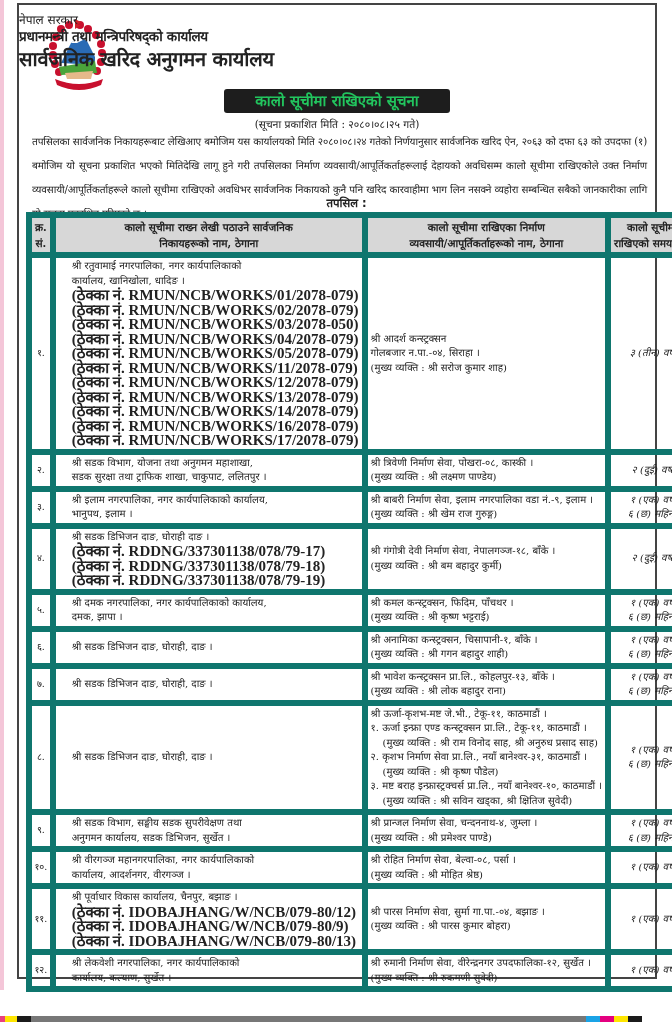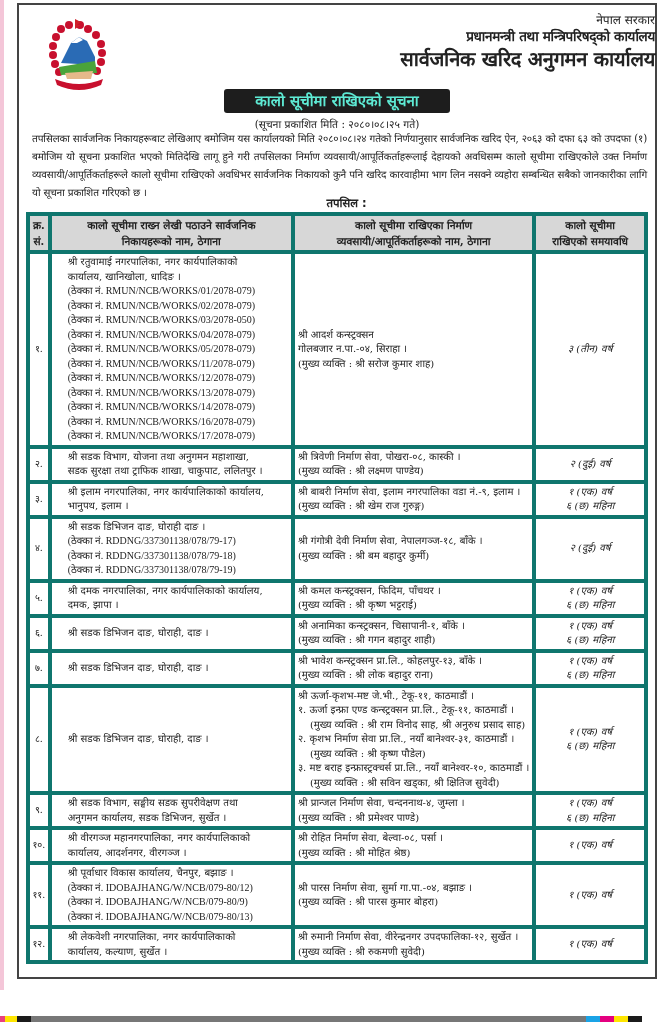--- a/index.html
+++ b/index.html
@@ -2,41 +2,41 @@
 <html><head>
 <meta charset="utf-8">
 <style>
   html, body { margin:0; padding:0; background:#ffffff; }
   body { width:672px; height:1024px; position:relative; overflow:hidden;
          font-family:"DejaVu Serif", serif; color:#222; }
   .pink-edge { position:absolute; left:0; top:0; width:4px; height:990px; background:#f4c6d8; }
   .frame { position:absolute; left:17px; top:3px; width:640px; height:976px;
            border:2px solid #444; box-sizing:border-box; background:#fff; }
   .logo { position:absolute; left:28px; top:12px; width:64px; height:80px; }
-  .hdr { position:absolute; left:0; right:0; text-align:right;padding-left:36px; }
+  .hdr { position:absolute; left:0; right:16px; text-align:left; }
   .hdr1 { top:6px; font-size:12px; font-family:"DejaVu Sans", sans-serif; }
   .hdr2 { top:22px; font-size:13.5px; font-weight:bold; font-family:"DejaVu Sans", sans-serif; letter-spacing:-0.3px; }
   .hdr3 { top:40px; font-size:20px; font-weight:bold; font-family:"DejaVu Sans", sans-serif; letter-spacing:-0.3px; }
   .hdr4 { top:66px; font-size:11.5px; font-family:"DejaVu Sans", sans-serif; }
   .title-box { position:absolute; left:205px; top:84px; width:226px; height:24px;
-               background:#1d1d1d; color:#5eead4; border-radius:3px; text-align:center;
+               background:#1d1d1d; color:#22c55e; border-radius:3px; text-align:center;
                font-family:"DejaVu Sans", sans-serif; font-weight:bold; font-size:15px; line-height:24px; }
   .pubdate { position:absolute; left:0; right:0; top:112px; text-align:center; font-size:10.5px; }
-  .intro { position:absolute; left:13px; right:8px; top:125px; font-size:10.2px; line-height:18px;
+  .intro { position:absolute; left:13px; right:8px; top:125px; font-size:10.2px; line-height:24px;
            text-align:justify; letter-spacing:-0.15px; }
   .schedule { position:absolute; left:0; right:0; top:190px; text-align:center; font-size:11.5px; font-weight:bold; font-family:"DejaVu Sans", sans-serif;padding-left:19px; }
   table { position:absolute; left:7px; top:207px; width:622px; border-collapse:collapse; font-size:10px; }
-  td, th { border:4px solid #0f766e; padding:1px 3px; vertical-align:middle; line-height:14.5px; }
+  td, th { border:6px solid #0f766e; padding:1px 3px; vertical-align:middle; line-height:14.5px; }
   th { background:#d7d7d7; font-weight:bold; font-size:10.5px; text-align:center; line-height:16px; }
   td.sn { width:14px; text-align:center; padding:0 1px; font-size:9.5px; }
   td.dur { text-align:center; width:110px;font-style:italic; }
   td.org { width:228px;padding-left:16px; }
   .line { display:block; white-space:nowrap; }
   .ind { padding-left:12px; }
-  .latin { font-family:"Liberation Serif", serif; font-size:10px; }
+  .latin { font-family:"Liberation Serif", serif; font-size:15px;font-weight:bold; }
   .cmyk { position:absolute; left:0; top:1016px; width:672px; height:6px; display:flex; }
   .cmyk span { display:block; height:6px; }
 </style>
 </head>
 <body>
 
 <div class="pink-edge"></div>
 
 <div class="frame">
   <svg class="logo" viewBox="0 0 64 80">

